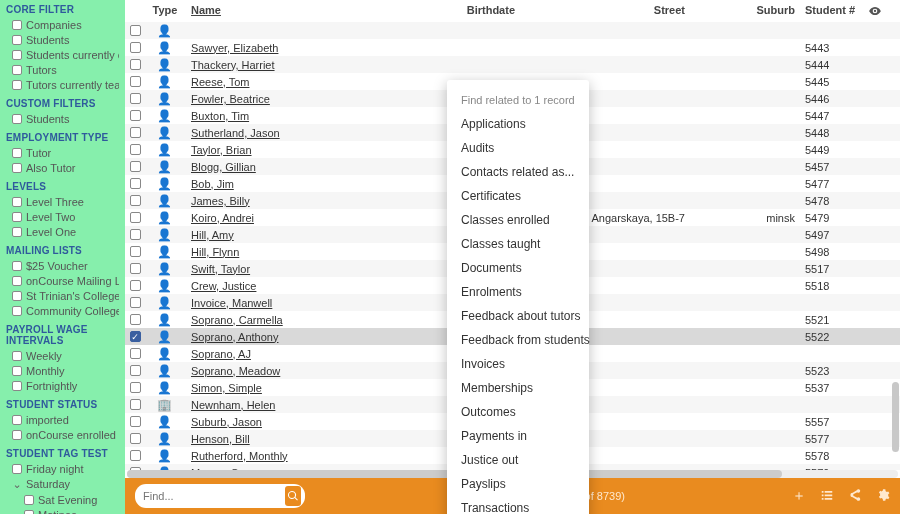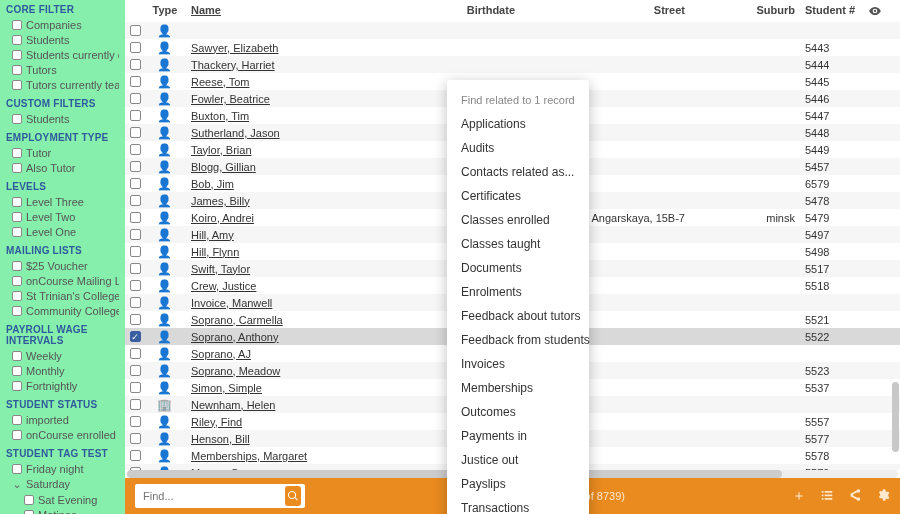--- a/index.html
+++ b/index.html
@@ -26,21 +26,21 @@
   .tbody { position: absolute; top: 22px; bottom: 0; left: 0; right: 0; overflow-y: auto; }
   .row { display: flex; align-items: center; height: 17px; font-size: 11px; color: #333; }
   .row:nth-child(odd) { background: #f6f6f6; }
   .row.selected { background: #d9d9d9; }
   .row .col-type { color: #3a5fa0; font-size: 12px; }
   .row .col-check .cbox { width: 11px; height: 11px; border: 1px solid #888; border-radius: 2px; background: #fff; display: inline-flex; align-items: center; justify-content: center; font-size: 9px; color: #fff; }
   .row.selected .col-check .cbox { background: #3a5fa0; border-color: #3a5fa0; }
   .hscroll { height: 8px; background: #eee; margin: 0 2px; border-radius: 4px; position: relative; }
   .hscroll::before { content: ""; position: absolute; left: 0; top: 0; bottom: 0; width: 85%; background: #ccc; border-radius: 4px; }
   .bottombar { height: 36px; background: #e98b1f; display: flex; align-items: center; padding: 0 10px; gap: 10px; color: #fff; }
-  .searchbox { display: flex; align-items: center; background: #fff; border-radius: 2px; height: 24px; width: 170px; padding: 0 4px 0 8px; }
+  .searchbox { display: flex; align-items: center; background: #fff; border-radius: 11px; height: 24px; width: 170px; padding: 0 4px 0 8px; }
   .searchbox input { flex: 1; border: none; outline: none; font-size: 11px; color: #888; background: transparent; }
   .searchbox .sbtn { width: 20px; height: 20px; background: #e98b1f; border-radius: 3px; display: flex; align-items: center; justify-content: center; }
   .status { flex: 1; text-align: center; font-size: 11px; color: #ffe8cd; }
   .baricons { display: flex; gap: 14px; align-items: center; font-size: 14px; color: #ffe8cd; }
   .baricons span { cursor: pointer; }
   .menu { position: absolute; top: 80px; left: 322px; width: 142px; background: #fff; border-radius: 3px; box-shadow: 0 3px 14px rgba(0,0,0,0.25); padding: 6px 0; z-index: 50; }
   .menu .mhead { font-size: 11px; color: #888; padding: 8px 14px 6px; }
   .menu .mitem { font-size: 12px; color: #333; padding: 5px 14px; cursor: pointer; white-space: nowrap; }
   .eye svg { width: 14px; height: 14px; }
   .vscroll { position: absolute; right: 0; top: 22px; bottom: 0; width: 9px; background: transparent; }
@@ -285,21 +285,21 @@
           </div>
           <div class="row">
             <div class="col-check">
               <span class="cbox"></span>
             </div>
             <div class="col-type">👤</div>
             <div class="col-name">Bob, Jim</div>
             <div class="col-birth"></div>
             <div class="col-street"></div>
             <div class="col-suburb"></div>
-            <div class="col-stud">6579</div>
+            <div class="col-stud">5477</div>
             <div class="col-eye"></div>
           </div>
           <div class="row">
             <div class="col-check">
               <span class="cbox"></span>
             </div>
             <div class="col-type">👤</div>
             <div class="col-name">James, Billy</div>
             <div class="col-birth"></div>
             <div class="col-street"></div>
@@ -449,21 +449,21 @@
             <div class="col-street"></div>
             <div class="col-suburb"></div>
             <div class="col-stud"></div>
             <div class="col-eye"></div>
           </div>
           <div class="row">
             <div class="col-check">
               <span class="cbox"></span>
             </div>
             <div class="col-type">👤</div>
-            <div class="col-name">Riley, Find</div>
+            <div class="col-name">Suburb, Jason</div>
             <div class="col-birth"></div>
             <div class="col-street"></div>
             <div class="col-suburb"></div>
             <div class="col-stud">5557</div>
             <div class="col-eye"></div>
           </div>
           <div class="row">
             <div class="col-check">
               <span class="cbox"></span>
             </div>
@@ -473,21 +473,21 @@
             <div class="col-street"></div>
             <div class="col-suburb"></div>
             <div class="col-stud">5577</div>
             <div class="col-eye"></div>
           </div>
           <div class="row">
             <div class="col-check">
               <span class="cbox"></span>
             </div>
             <div class="col-type">👤</div>
-            <div class="col-name">Memberships, Margaret</div>
+            <div class="col-name">Rutherford, Monthly</div>
             <div class="col-birth"></div>
             <div class="col-street"></div>
             <div class="col-suburb"></div>
             <div class="col-stud">5578</div>
             <div class="col-eye"></div>
           </div>
           <div class="row">
             <div class="col-check">
               <span class="cbox"></span>
             </div>

